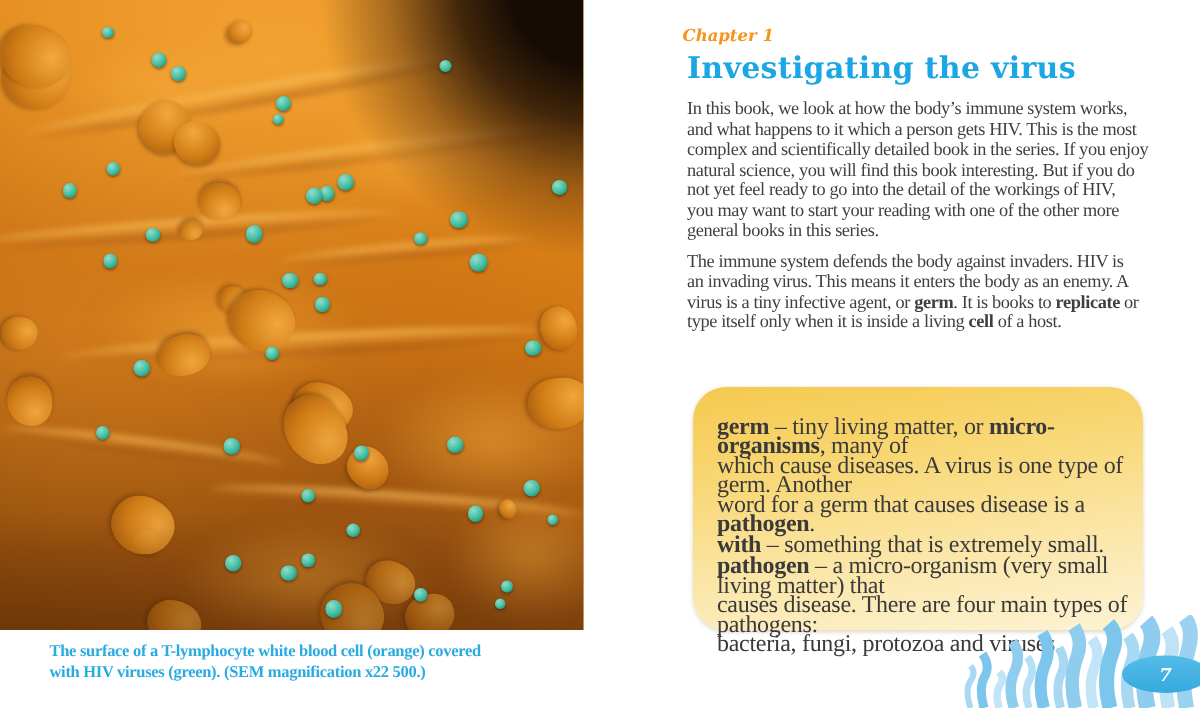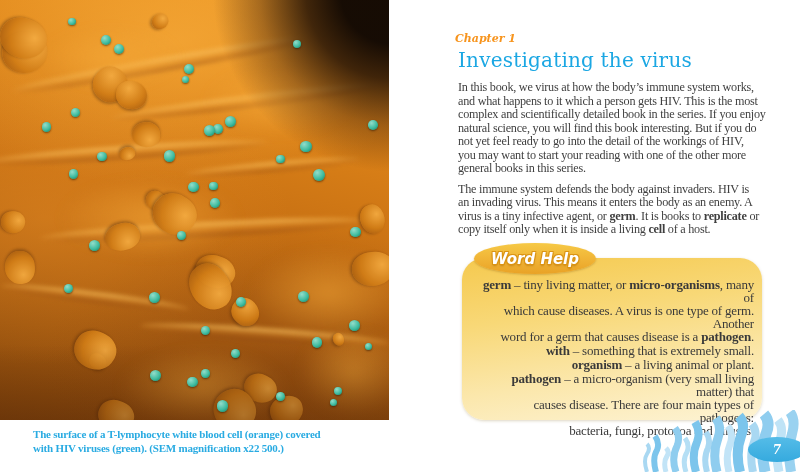--- a/index.html
+++ b/index.html
@@ -44,27 +44,27 @@
     background:radial-gradient(circle at 35% 30%, #93ddca, #3fbca0 55%, #1d8d74 88%);
     box-shadow:0 1px 2px rgba(40,20,5,.55);}
 
   .caption{
     position:absolute;left:33px;top:427px;width:350px;
     font-family:"Liberation Serif",serif;font-weight:bold;font-size:11px;
     letter-spacing:-0.2px;line-height:14px;color:var(--caption-cyan);
   }
 
   
-  .rightcol{position:absolute;left:458px;top:32px;width:322px;}
+  .rightcol{position:absolute;left:458px;top:17px;width:322px;}
   .chapter{
     font-family:"DejaVu Serif",serif;font-style:italic;font-weight:bold;
     font-size:11px;color:var(--chapter-orange);margin:0 0 3px -3px;
   }
   .title{
-    font-family:"DejaVu Serif",serif;font-weight:normal;font-size:20px;
+    font-family:"DejaVu Serif",serif;font-weight:bold;font-size:20px;
     color:var(--title-cyan);margin:0 0 0 0;line-height:24px;letter-spacing:.2px;
   }
   .bodytext{
     font-size:12.2px;line-height:13.5px;color:var(--body-text);
     letter-spacing:-0.25px;margin:0 0 7px 0;
   }
   .bodytext:first-of-type{margin-top:9px;}
   .rich{white-space:pre-line;}
   .rich .b{font-weight:bold;font-family:Liberation Serif, serif;}
 
@@ -82,22 +82,22 @@
     box-shadow:0 1px 2px rgba(150,100,20,.35);
     display:flex;align-items:center;justify-content:center;
   }
   .wh-tab span{
     font-family:"DejaVu Sans",sans-serif;font-weight:bold;font-style:italic;
     font-size:15px;color:#ffffff;
     text-shadow:1px 1px 0 #db9414,-1px 1px 0 #db9414,1px -1px 0 #db9414,-1px -1px 0 #db9414,0 2px 2px rgba(160,100,10,.5);
   }
   .wh-body{padding:20px 8px 0 16px;}
   .wh-entry{
-    font-size:13px;line-height:13px;color:#3a3a3a;
-    letter-spacing:-0.2px;margin-bottom:1px;text-align:right;
+    font-size:16px;line-height:13px;color:#3a3a3a;
+    letter-spacing:-0.2px;margin-bottom:1px;
   }
 
   
   .waves{position:absolute;left:600px;top:410px;width:200px;height:62px;}
   .pagenum{
     position:absolute;left:748px;top:437px;width:58px;height:25px;
     border-radius:50%;background:linear-gradient(180deg,#55bce8,var(--page-badge-blue));
     display:flex;align-items:center;justify-content:center;z-index:6;
   }
   .pagenum span{
@@ -189,43 +189,39 @@
       <div class="virus" style="left: 300.035px; top: 140.747px; width: 11.5479px; height: 11.5479px;"></div>
       <div class="virus" style="left: 364.698px; top: 343.431px; width: 7.01338px; height: 7.01338px;"></div>
     </div>
 
   <div class="caption rich"><span>The surface of a T-lymphocyte white blood cell (orange) covered</span>
 <span>with HIV viruses (green). (SEM magnification x22 500.)</span></div>
 
   <div class="rightcol">
     <div class="chapter">Chapter 1</div>
     <h1 class="title">Investigating the virus</h1>
-    <p class="bodytext rich"><span>In this book, we virus at how the body’s immune system works,</span>
+    <p class="bodytext rich"><span>In this book, we look at how the body’s immune system works,</span>
 <span>and what happens to it which a person gets HIV. This is the most</span>
 <span>complex and scientifically detailed book in the series. If you enjoy</span>
 <span>natural science, you will find this book interesting. But if you do</span>
 <span>not yet feel ready to go into the detail of the workings of HIV,</span>
 <span>you may want to start your reading with one of the other more</span>
 <span>general books in this series.</span></p>
     <p class="bodytext rich"><span>The immune system defends the body against invaders. HIV is</span>
 <span>an invading virus. This means it enters the body as an enemy. A</span>
 <span>virus is a tiny infective agent, or </span><span class="b">germ</span><span>. It is books to </span><span class="b">replicate</span><span> or</span>
-<span>copy itself only when it is inside a living </span><span class="b">cell</span><span> of a host.</span></p>
+<span>type itself only when it is inside a living </span><span class="b">cell</span><span> of a host.</span></p>
   </div>
 
   <div class="wordhelp">
-    <div class="wh-tab">
-      <span>Word Help</span>
-    </div>
     <div class="wh-body">
       <div class="wh-entry rich"><span class="b">germ</span><span> – tiny living matter, or </span><span class="b">micro-organisms</span><span>, many of</span>
 <span>which cause diseases. A virus is one type of germ. Another</span>
 <span>word for a germ that causes disease is a </span><span class="b">pathogen</span><span>.</span></div>
       <div class="wh-entry rich"><span class="b">with</span><span> – something that is extremely small.</span></div>
-      <div class="wh-entry rich"><span class="b">organism</span><span> – a living animal or plant.</span></div>
       <div class="wh-entry rich"><span class="b">pathogen</span><span> – a micro-organism (very small living matter) that</span>
 <span>causes disease. There are four main types of pathogens:</span>
 <span>bacteria, fungi, protozoa and viruses.</span></div>
     </div>
   </div>
 
   <svg class="waves" viewBox="0 0 200 62" fill="none">
     <path d="M47 62 Q43 50 47 44 Q51 38 47 34" stroke="#a9d8f2" stroke-width="4"></path>
     <path d="M56 62 Q52 48 57 40 Q60 33 55 26" stroke="#7cc5ec" stroke-width="6"></path>
     <path d="M66 62 Q63 52 67 46 Q70 42 66 38" stroke="#c2e4f7" stroke-width="5"></path>

